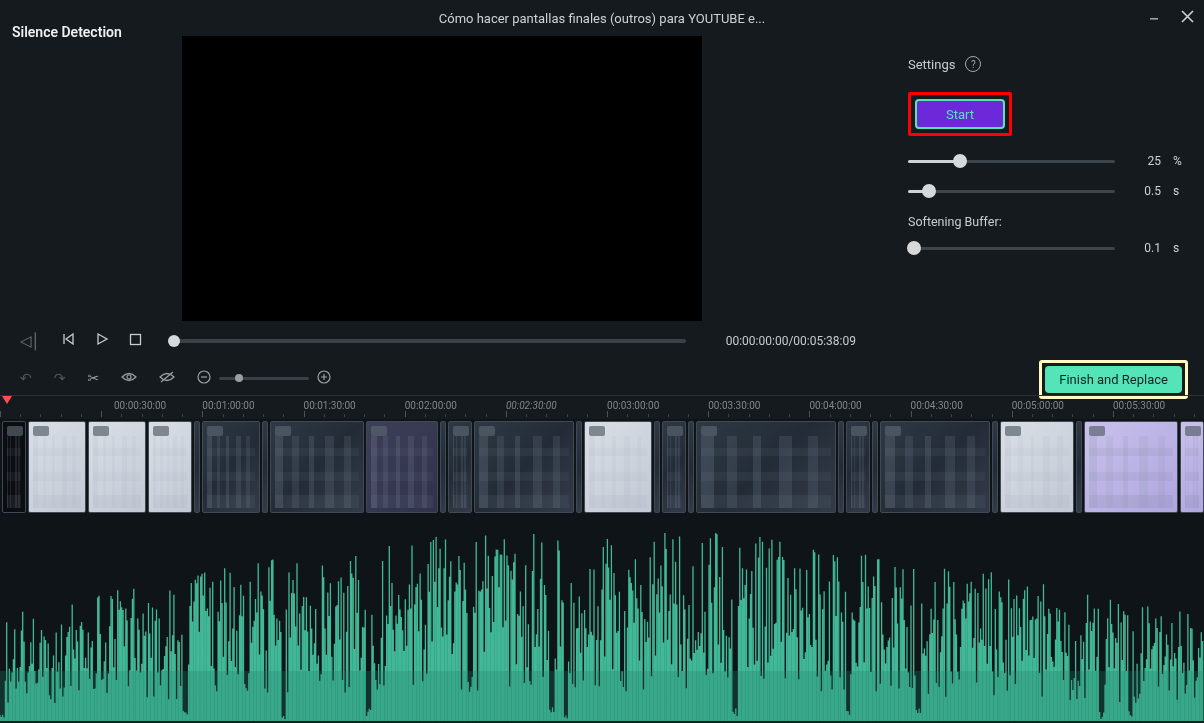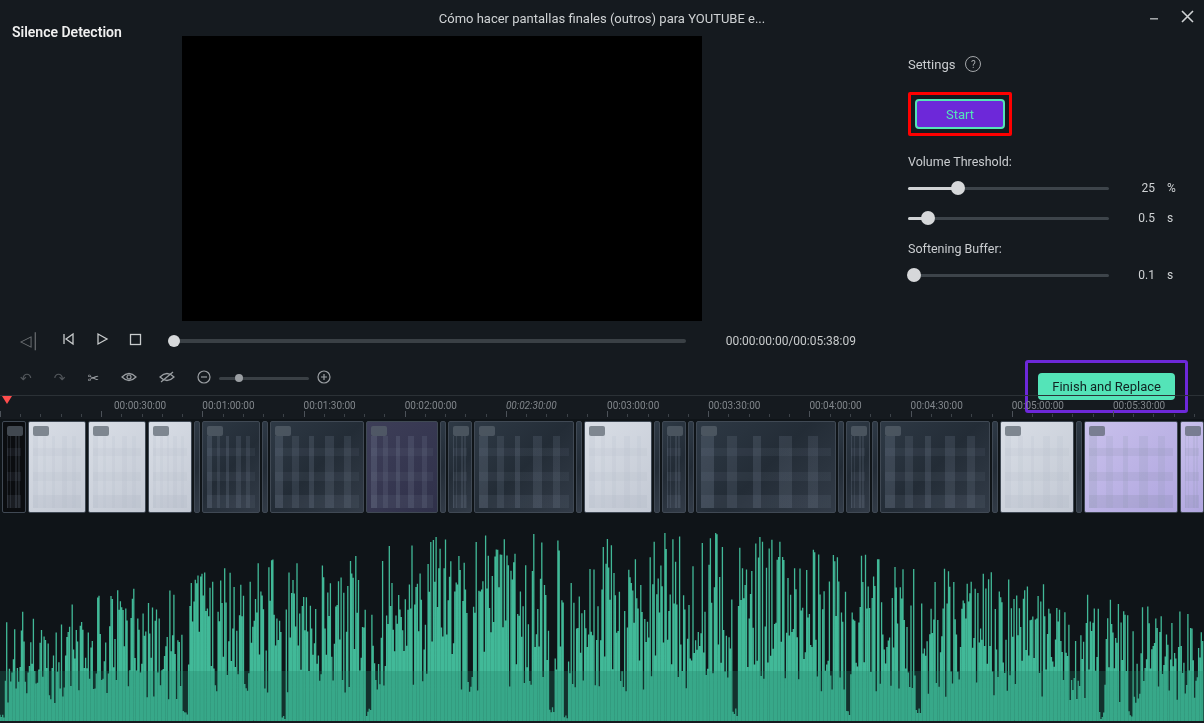--- a/index.html
+++ b/index.html
@@ -18,42 +18,42 @@
   .preview-black { background: #000; width: 520px; height: 285px; margin: 0 auto; }
 
   
   .transport { height: 40px; display: flex; align-items: center; padding: 0 20px; gap: 20px; }
   .transport .icon { color: #c8cbcc; font-size: 15px; }
   .seekbar { flex: 1; height: 4px; background: #3a4045; border-radius: 2px; position: relative; margin: 0 12px; }
   .seekbar-thumb { position: absolute; left: 0; top: 50%; width: 12px; height: 12px; background: #d6d8da; border-radius: 50%; transform: translate(-50%, -50%); }
   .timecode { font-size: 12px; color: #c8cbcc; white-space: nowrap; margin-left: 8px; margin-right: 8px;}
 
   
-  .settings { width: 320px; padding: 20px 23px 10px 24px; }
+  .settings { width: 320px; padding: 20px 17px 10px 24px; }
   .settings-header { display: flex; align-items: center; gap: 10px; margin-bottom: 20px; font-size: 13px; color: #cacdd0; }
   .help-icon { width: 16px; height: 16px; border: 1.4px solid #a4a7aa; border-radius: 50%; display: flex; align-items: center; justify-content: center; font-size: 10px; color: #a4a7aa; }
   .start-wrap { border: 3px solid #ff0000; padding: 4px; display: inline-block; margin-bottom: 18px; border-radius: 2px; }
   .start-btn { background: #6d28d9; color: #54e4b8; border: 2px solid #54e4b8; border-radius: 4px; width: 90px; height: 30px; font-size: 13px; cursor: pointer; }
   .param { margin-bottom: 16px; }
   .param-label { font-size: 12.5px; color: #cacdd0; margin-bottom: 12px; display: block; }
   .param-row { display: flex; align-items: center; gap: 12px; }
   .slider { flex: 1; position: relative; height: 3px; background: #3d444a; border-radius: 2px; }
   .slider-fill { position: absolute; left: 0; top: 0; bottom: 0; background: #d0d3d5; border-radius: 2px; }
   .slider-thumb { position: absolute; top: 50%; width: 14px; height: 14px; background: #d6d8da; border-radius: 50%; transform: translate(-50%, -50%); }
   .param-val { width: 34px; text-align: right; font-size: 12px; color: #cfd2d4; }
   .param-unit { width: 14px; font-size: 12px; color: #cfd2d4; }
 
   
   .toolbar { height: 34px; display: flex; align-items: center; padding: 0 20px; gap: 22px; position: relative; }
   .toolbar .tool { color: #9b9fa3; font-size: 14px; }
   .toolbar .tool.disabled { opacity: 0.45; }
   .zoom-group { display: flex; align-items: center; gap: 8px; }
   .zoom-track { width: 90px; height: 3px; background: #3a4045; border-radius: 2px; position: relative; }
   .zoom-thumb { position: absolute; left: 22%; top: 50%; width: 8px; height: 8px; background: #9b9fa3; border-radius: 50%; transform: translate(-50%, -50%); }
-  .finish-wrap { position: absolute; right: 16px; top: -1px; border: 3px solid #6d28d9; padding: 10px; border-radius: 3px; }
+  .finish-wrap { position: absolute; right: 16px; top: -1px; border: 3px solid #fef9c3; padding: 3px; border-radius: 3px; }
   .finish-btn { background: #54e4b8; color: #122; border: none; border-radius: 4px; padding: 6px 14px; font-size: 13px; cursor: pointer; }
 
   
   .ruler { position: relative; height: 24px; font-size: 10px; color: #81868b; border-top: 1px solid #2b3136; }
   .ruler-label { position: absolute; top: 4px; transform: translateX(0); }
   .ruler-tick  { position: absolute; top: 15px; width: 1px; height: 6px; background: #4c5259; }
   .ruler-tick.small { height: 3px; top: 18px; background: #3c4248; }
   .playhead { position: absolute; left: 2px; top: 0; width: 0; height: 0; border-left: 5px solid transparent; border-right: 5px solid transparent; border-top: 8px solid #ff4d4d; }
 
   
@@ -120,21 +120,20 @@
     <div class="settings-header">
       <span>Settings</span>
       <span class="help-icon">?</span>
     </div>
 
     <div class="start-wrap">
       <button class="start-btn">Start</button>
     </div>
 
     <div class="param">
-      <span class="param-label">Volume Threshold:</span>
       <div class="param-row">
         <div class="slider">
           <div class="slider-fill" style="width:25%;"></div>
           <div class="slider-thumb" style="left:25%;"></div>
         </div>
         <span class="param-val">25</span>
         <span class="param-unit">%</span>
       </div>
     </div>
 

